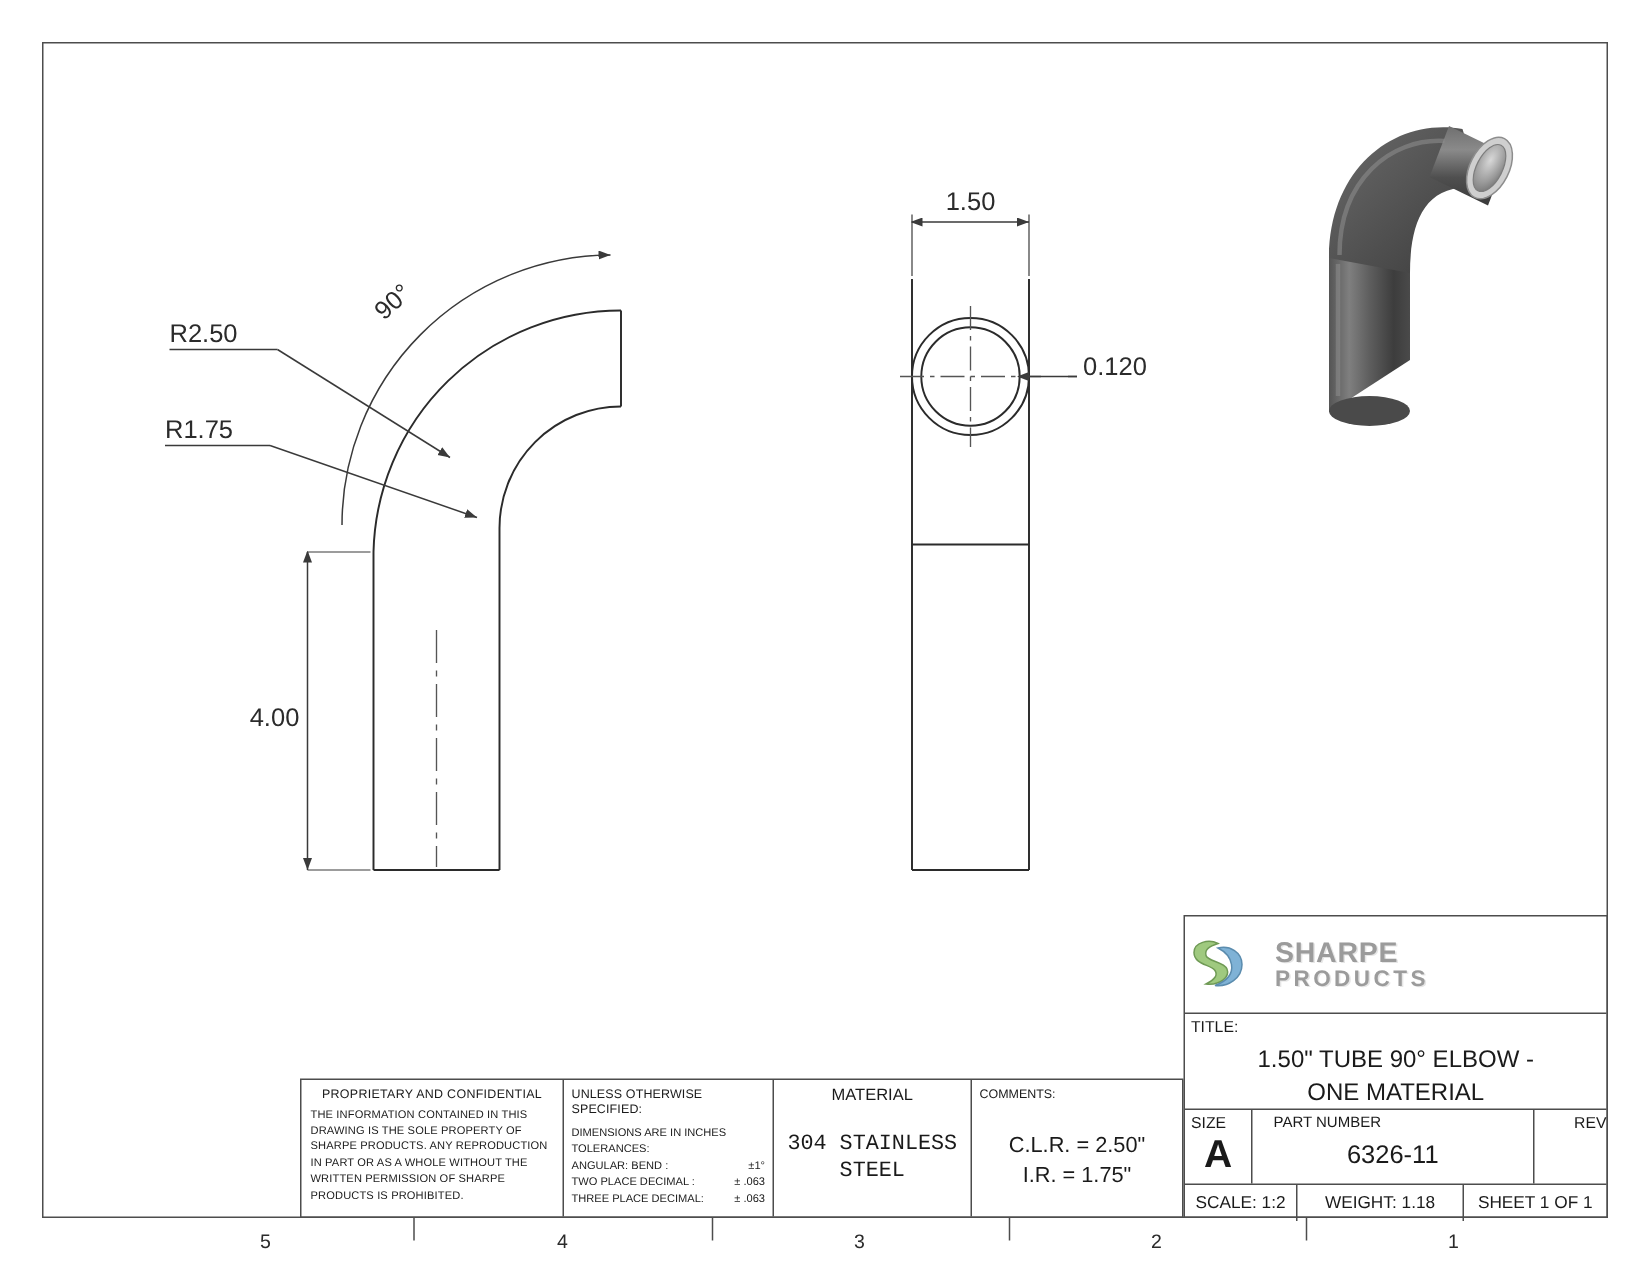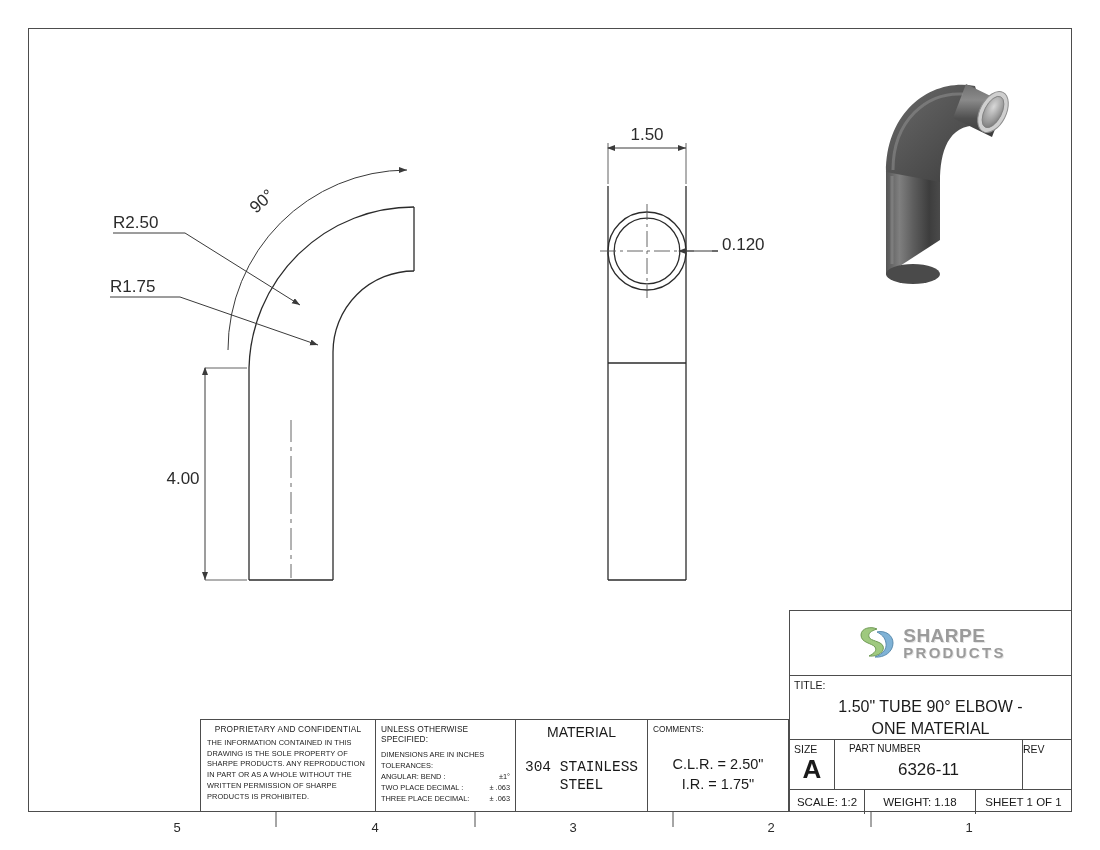--- a/index.html
+++ b/index.html
@@ -54,22 +54,21 @@
     height: 202px;
     border: 1px solid #4d4d4d;
     box-sizing: border-box;
     font-size: 11px;
   }
   .logo-row {
     height: 64px;
     border-bottom: 1px solid #4d4d4d;
     display: flex;
     align-items: center;
-    justify-content: center;
-    gap: 4px;
+    gap: 16px;
   }
   .logo-mark { width: 44px; height: 40px; }
   .logo-word {
     display: flex;
     flex-direction: column;
     line-height: 1.0;
   }
   .logo-word .l1 {
     font-size: 19px;
     font-weight: bold;
@@ -124,21 +123,21 @@
   }
   .cell-pn .lbl { position: absolute; left: 14px; top: 3px; font-size: 10px; }
   .cell-pn .val {
     position: absolute; left: 0; right: 0; top: 20px;
     text-align: center; font-size: 17px;
   }
   .cell-rev {
     width: 48px;
     position: relative;
   }
-  .cell-rev .lbl { position: absolute; left: 0; right: 0; top: 3px; text-align: left; font-size: 10.5px; }
+  .cell-rev .lbl { position: absolute; left: 12px; right: 0; top: 3px; text-align: right; font-size: 10.5px; }
   .bot-row {
     height: 24px;
     display: flex;
     align-items: stretch;
   }
   .bot-row > div {
     display: flex;
     align-items: center;
     justify-content: center;
     font-size: 11.5px;
@@ -173,21 +172,21 @@
     font-size: 7.4px;
     line-height: 1.45;
     letter-spacing: 0.1px;
   }
   .nb-spec { width: 140px; padding: 4px 5px; }
   .nb-spec .hd { font-size: 8.3px; letter-spacing: 0.1px; }
   .nb-spec .bd { font-size: 7.4px; line-height: 1.5; margin-top: 5px; }
   .tolline { display: flex; justify-content: space-between; }
   .tolline span:last-child { text-align: right; }
   .nb-mat { width: 132px; padding: 4px 5px; }
-  .nb-mat .hd { font-size: 14px; text-align: center; }
+  .nb-mat .hd { font-size: 11px; text-align: center; }
   .nb-mat .val {
     text-align: center;
     font-size: 14.5px;
     line-height: 1.25;
     margin-top: 18px;
     font-family: Liberation Mono, monospace;
   }
   .nb-com { flex: 1; padding: 4px 5px; }
   .nb-com .hd { font-size: 8.3px; }
   .nb-com .val {

